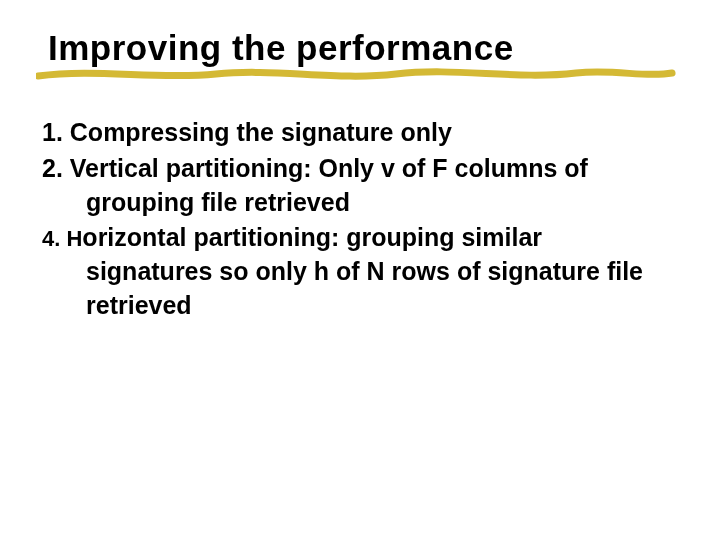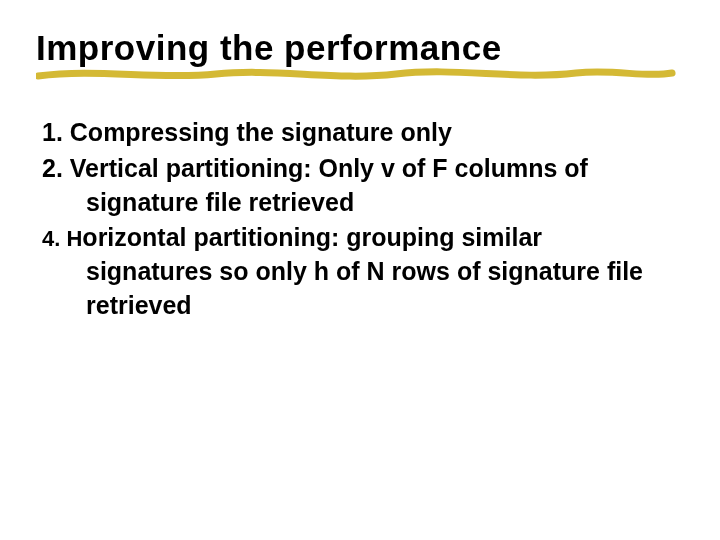--- a/index.html
+++ b/index.html
@@ -19,20 +19,21 @@
   .title-wrap {
     position: relative;
     margin-bottom: 48px;
   }
   .title {
     font-size: 35px;
     font-weight: bold;
     letter-spacing: 0.5px;
     position: relative;
     z-index: 2;
+    margin-left: 12px;
   }
   .underline {
     position: absolute;
     left: 0;
     top: 36px;
     width: 640px;
     height: 18px;
     z-index: 1;
   }
   .underline svg { display: block; }
@@ -63,19 +64,19 @@
     <h1 class="title">Improving the performance</h1>
   </div>
 
   <div class="content">
     <p class="item">
       <span>1.</span>
       <span>Compressing the signature only</span>
     </p>
     <p class="item">
       <span>2.</span>
-      <span>Vertical partitioning: Only v of F columns of signature file retrieved</span>
+      <span>Vertical partitioning: Only v of F columns of grouping file retrieved</span>
     </p>
     <p class="item">
       <span class="num-small">4. H</span><span>orizontal partitioning: grouping similar signatures so only h of N rows of signature file retrieved</span>
     </p>
   </div>
 </div>
 
 </body></html>

